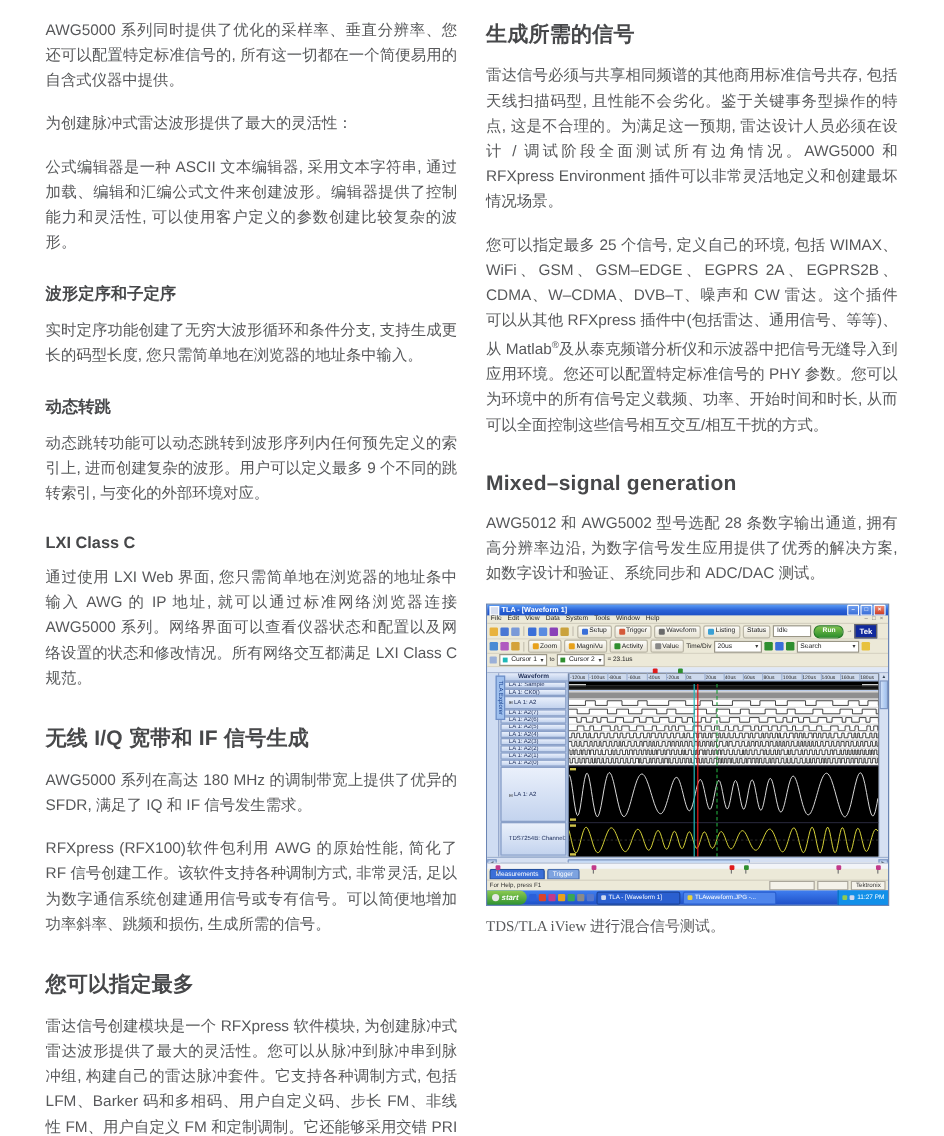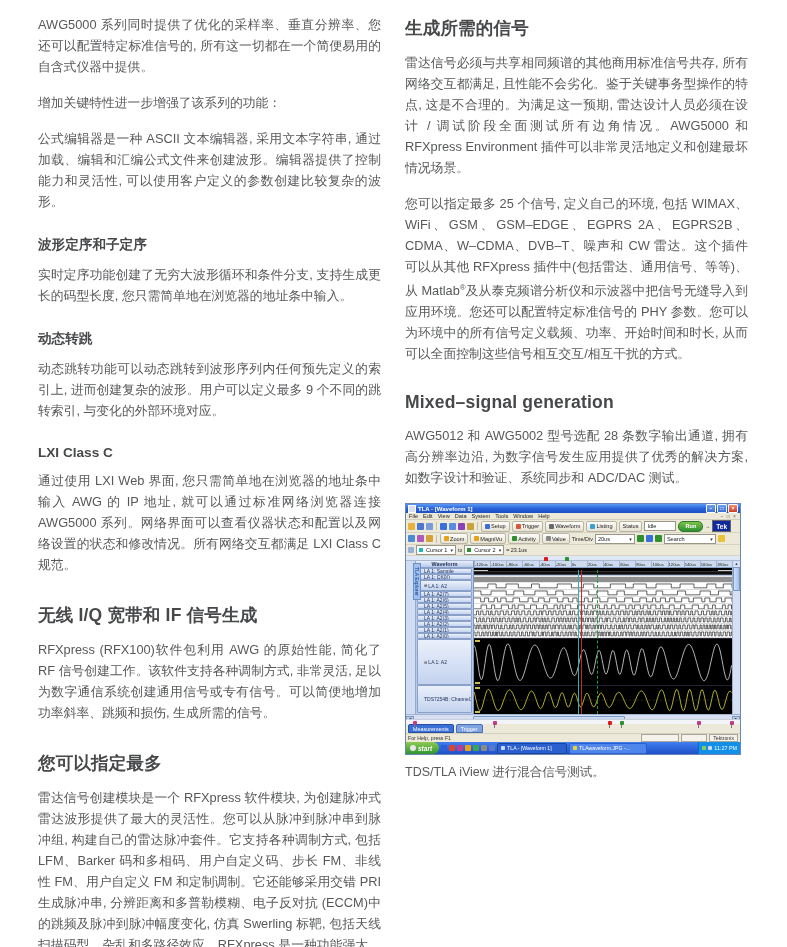--- a/index.html
+++ b/index.html
@@ -5,21 +5,21 @@
   html,body{margin:0;padding:0;background:#fff;}
   body{width:787px;height:947px;overflow:hidden;
        font-family:"Liberation Sans","DejaVu Sans",sans-serif;color:#57585a;}
   .page{box-sizing:border-box;width:787px;height:947px;padding:14px 39px 0 38px;}
   .cols{display:grid;grid-template-columns:343px 343px;column-gap:24px;}
   p{font-size:12.8px;line-height:21px;margin:0 0 15px 0;text-align:justify;}
   h3{font-size:13.6px;font-weight:700;color:#47484a;margin:24px 0 10px 0;}
   h2{font-size:17.5px;font-weight:600;color:#47484a;margin:28px 0 12px 0;letter-spacing:.2px;}
   h2.first{margin-top:2px;}
   sup{font-size:8px;}
-  .caption{font-size:12.5px;color:#58595b;margin-top:9px;}
+  .caption{font-size:12.5px;color:#58595b;margin-top:9px;font-family:Liberation Serif, serif;}
 
   
   .tla{width:336px;height:252px;margin-top:8px;border:1px solid #6b85b5;box-sizing:border-box;
        display:flex;flex-direction:column;background:#ece9d8;font-family:"Liberation Sans",sans-serif;}
   .t-title{height:11px;background:linear-gradient(180deg,#5a9bf5 0%,#2a63d8 50%,#1c4fc4 100%);
            display:flex;align-items:center;padding:0 2px;color:#fff;font-size:6px;font-weight:700;}
   .t-title .appico{width:6px;height:6px;background:#d8dff0;border:1px solid #fff;margin-right:2px;}
   .t-title .sp{flex:1;}
   .wb{display:inline-block;width:8px;height:7px;margin-left:1px;border:1px solid #fff;border-radius:1px;
       background:linear-gradient(#6f9ef0,#3a6fd8);color:#fff;font-size:5px;line-height:6px;text-align:center;}
@@ -114,37 +114,38 @@
         align-items:center;gap:2px;padding:0 3px;color:#fff;font-size:5.4px;}
 </style>
 </head>
 <body>
 
 <div class="page">
   <div class="cols">
 
     <div class="col">
       <p>AWG5000 系列同时提供了优化的采样率、垂直分辨率、您还可以配置特定标准信号的, 所有这一切都在一个简便易用的自含式仪器中提供。</p>
-      <p>增加关键特性进一步增强了该系列的功能：</p>
+      <p>为创建脉冲式雷达波形提供了最大的灵活性：</p>
       <p>公式编辑器是一种 ASCII 文本编辑器, 采用文本字符串, 通过加载、编辑和汇编公式文件来创建波形。编辑器提供了控制能力和灵活性, 可以使用客户定义的参数创建比较复杂的波形。</p>
       <h3>波形定序和子定序</h3>
       <p>实时定序功能创建了无穷大波形循环和条件分支, 支持生成更长的码型长度, 您只需简单地在浏览器的地址条中输入。</p>
       <h3>动态转跳</h3>
       <p>动态跳转功能可以动态跳转到波形序列内任何预先定义的索引上, 进而创建复杂的波形。用户可以定义最多 9 个不同的跳转索引, 与变化的外部环境对应。</p>
       <h3>LXI Class C</h3>
       <p>通过使用 LXI Web 界面, 您只需简单地在浏览器的地址条中输入 AWG 的 IP 地址, 就可以通过标准网络浏览器连接 AWG5000 系列。网络界面可以查看仪器状态和配置以及网络设置的状态和修改情况。所有网络交互都满足 LXI Class C 规范。</p>
       <h2>无线 I/Q 宽带和 IF 信号生成</h2>
+      <p>AWG5000 系列在高达 180 MHz 的调制带宽上提供了优异的 SFDR, 满足了 IQ 和 IF 信号发生需求。</p>
       <p>RFXpress (RFX100)软件包利用 AWG 的原始性能, 简化了 RF 信号创建工作。该软件支持各种调制方式, 非常灵活, 足以为数字通信系统创建通用信号或专有信号。可以简便地增加功率斜率、跳频和损伤, 生成所需的信号。</p>
       <h2>您可以指定最多</h2>
       <p>雷达信号创建模块是一个 RFXpress 软件模块, 为创建脉冲式雷达波形提供了最大的灵活性。您可以从脉冲到脉冲串到脉冲组, 构建自己的雷达脉冲套件。它支持各种调制方式, 包括 LFM、Barker 码和多相码、用户自定义码、步长 FM、非线性 FM、用户自定义 FM 和定制调制。它还能够采用交错 PRI 生成脉冲串, 分辨距离和多普勒模糊、电子反对抗 (ECCM)中的跳频及脉冲到脉冲幅度变化, 仿真 Swerling 标靶, 包括天线扫描码型、杂乱和多路径效应。RFXpress 是一种功能强大、简便易用的软件包, 可以同步任意波形发生器的 IQ 和 IF 信号。它作为 AWG5000 系列内置部分运行, 或从外部 PC 运行。</p>
     </div>
 
     <div class="col">
       <h2 class="first">生成所需的信号</h2>
-      <p>雷达信号必须与共享相同频谱的其他商用标准信号共存, 所有网络交互都满足, 且性能不会劣化。鉴于关键事务型操作的特点, 这是不合理的。为满足这一预期, 雷达设计人员必须在设计 / 调试阶段全面测试所有边角情况。AWG5000 和 RFXpress Environment 插件可以非常灵活地定义和创建最坏情况场景。</p>
+      <p>雷达信号必须与共享相同频谱的其他商用标准信号共存, 包括天线扫描码型, 且性能不会劣化。鉴于关键事务型操作的特点, 这是不合理的。为满足这一预期, 雷达设计人员必须在设计 / 调试阶段全面测试所有边角情况。AWG5000 和 RFXpress Environment 插件可以非常灵活地定义和创建最坏情况场景。</p>
       <p><span>您可以指定最多 25 个信号, 定义自己的环境, 包括 WIMAX、WiFi、GSM、GSM–EDGE、EGPRS 2A、EGPRS2B、CDMA、W–CDMA、DVB–T、噪声和 CW 雷达。这个插件可以从其他 RFXpress 插件中(包括雷达、通用信号、等等)、从 Matlab</span><sup>®</sup><span>及从泰克频谱分析仪和示波器中把信号无缝导入到应用环境。您还可以配置特定标准信号的 PHY 参数。您可以为环境中的所有信号定义载频、功率、开始时间和时长, 从而可以全面控制这些信号相互交互/相互干扰的方式。</span></p>
       <h2>Mixed–signal generation</h2>
       <p>AWG5012 和 AWG5002 型号选配 28 条数字输出通道, 拥有高分辨率边沿, 为数字信号发生应用提供了优秀的解决方案, 如数字设计和验证、系统同步和 ADC/DAC 测试。</p>
 
       <div class="tla">
         <div class="t-title">
           <span class="appico"></span>
           <span>TLA - [Waveform 1]</span>
           <span class="sp"></span>
           <span class="wb">–</span>

